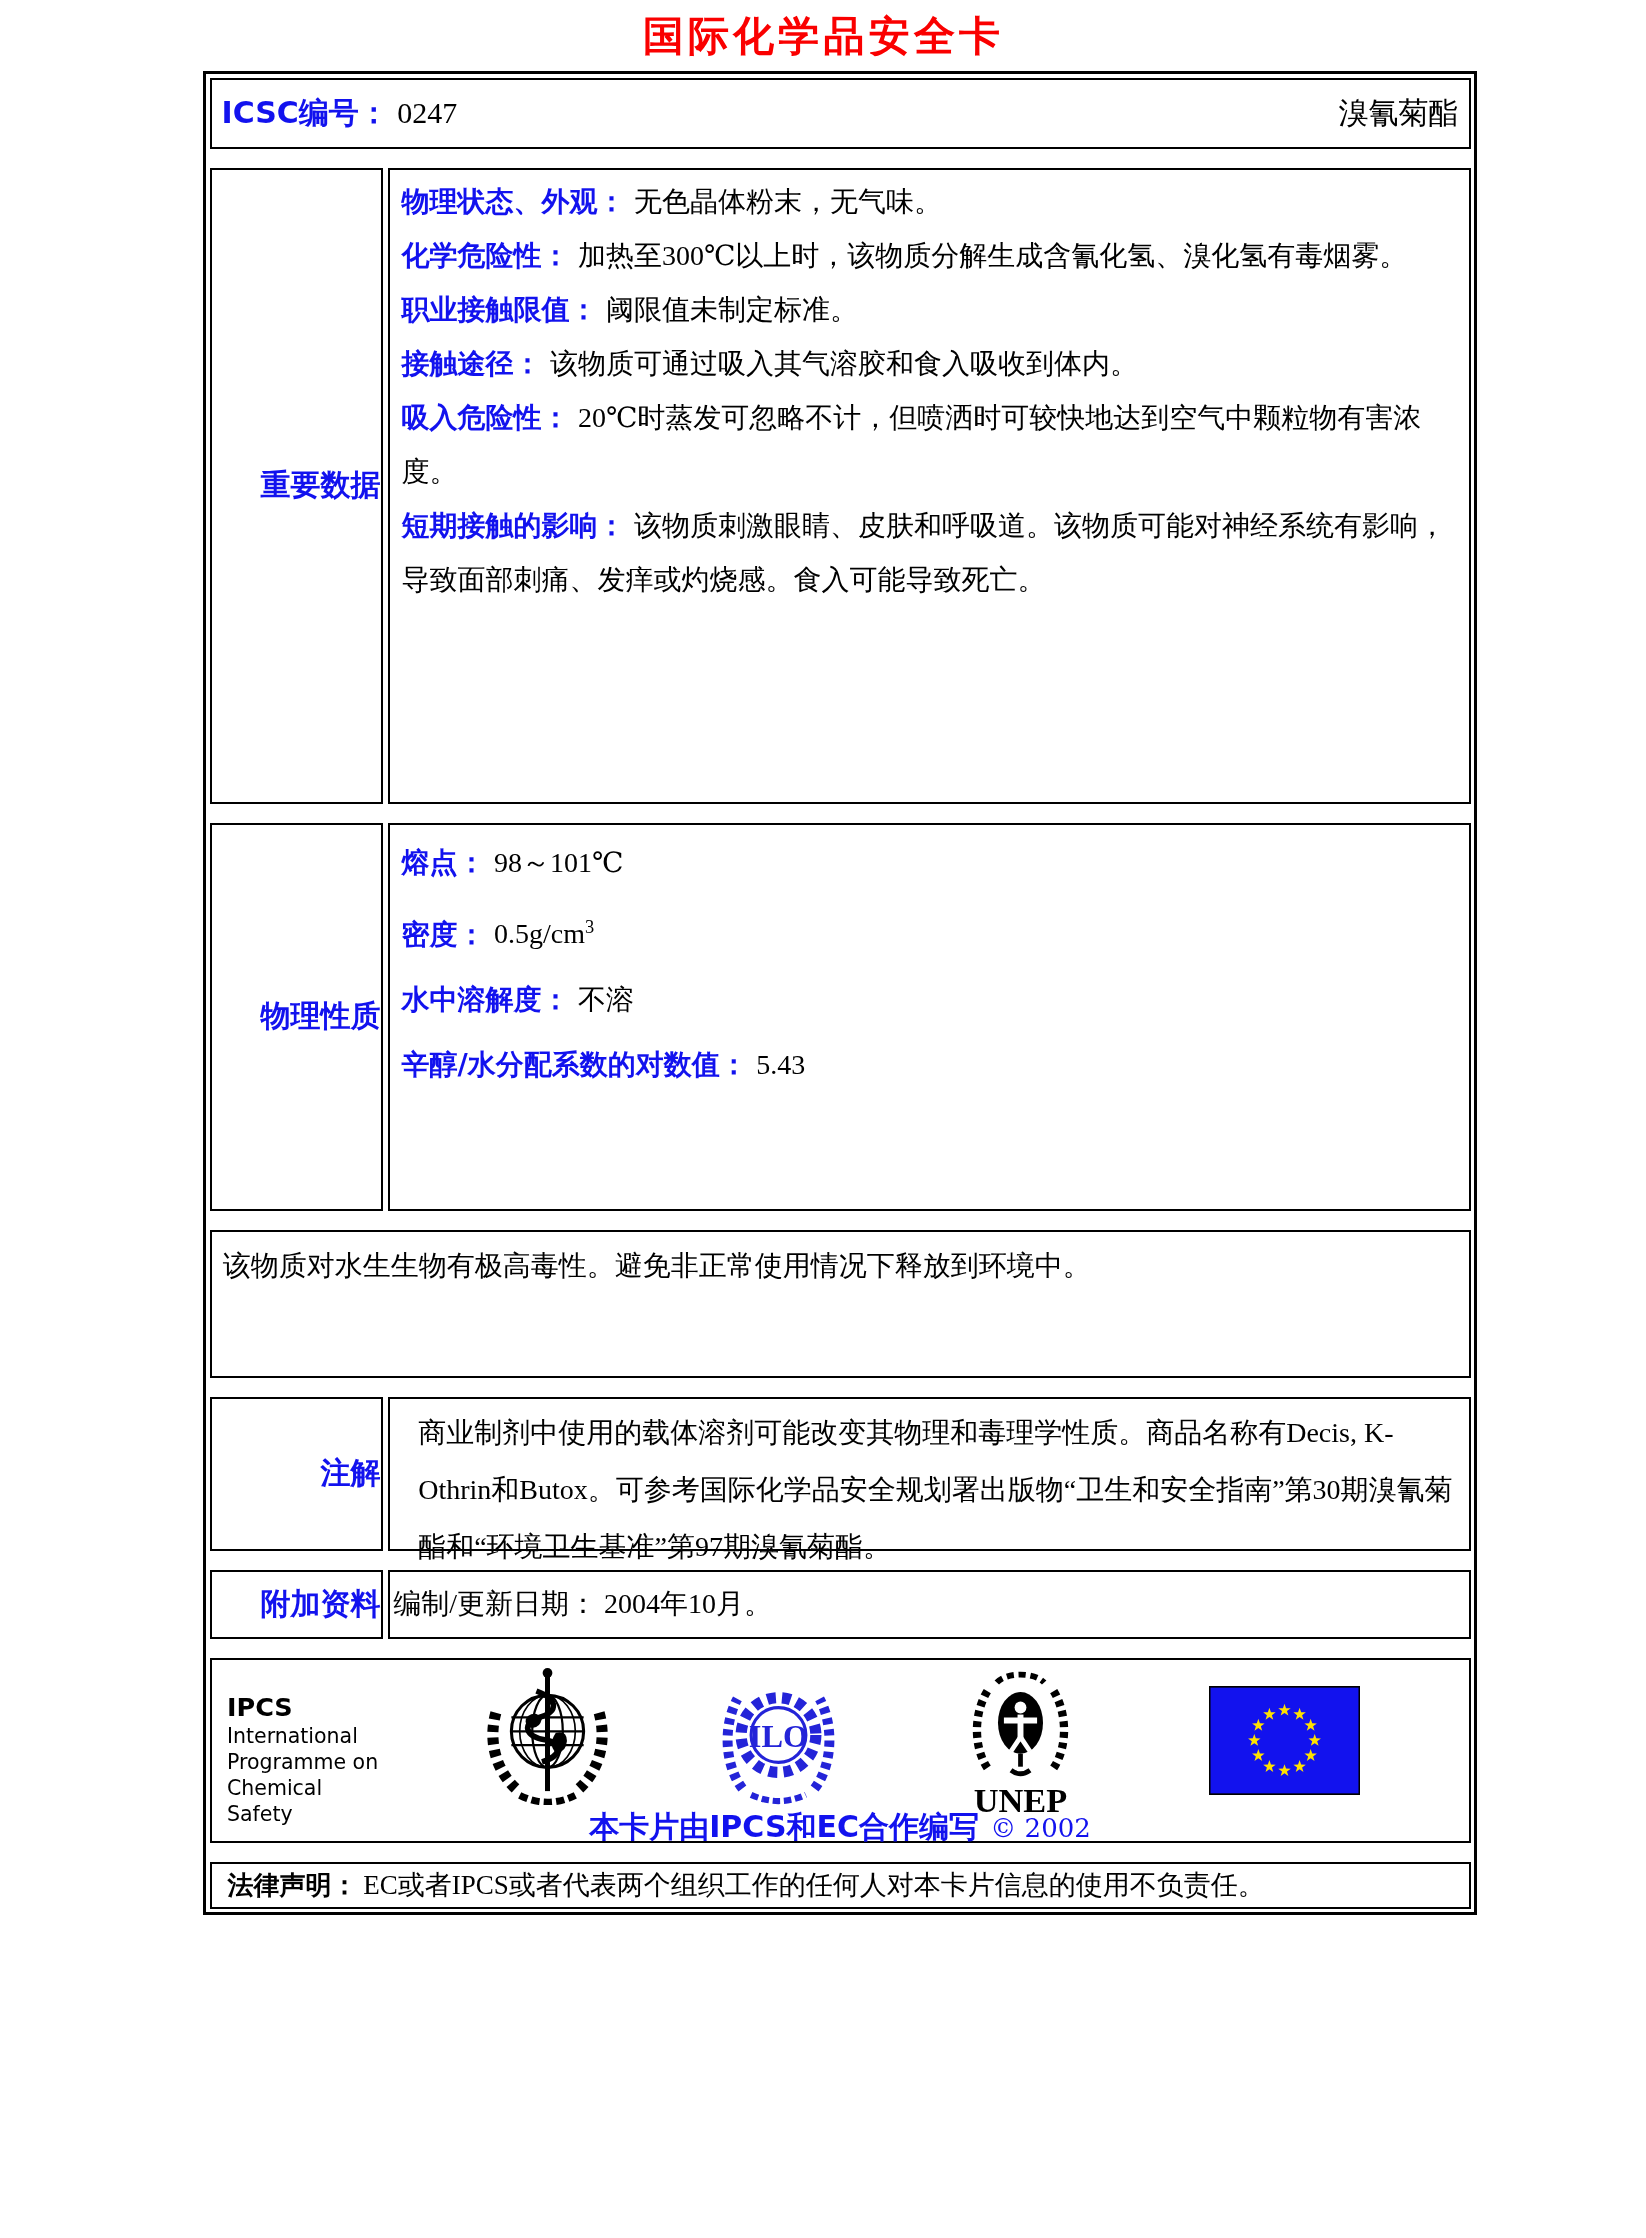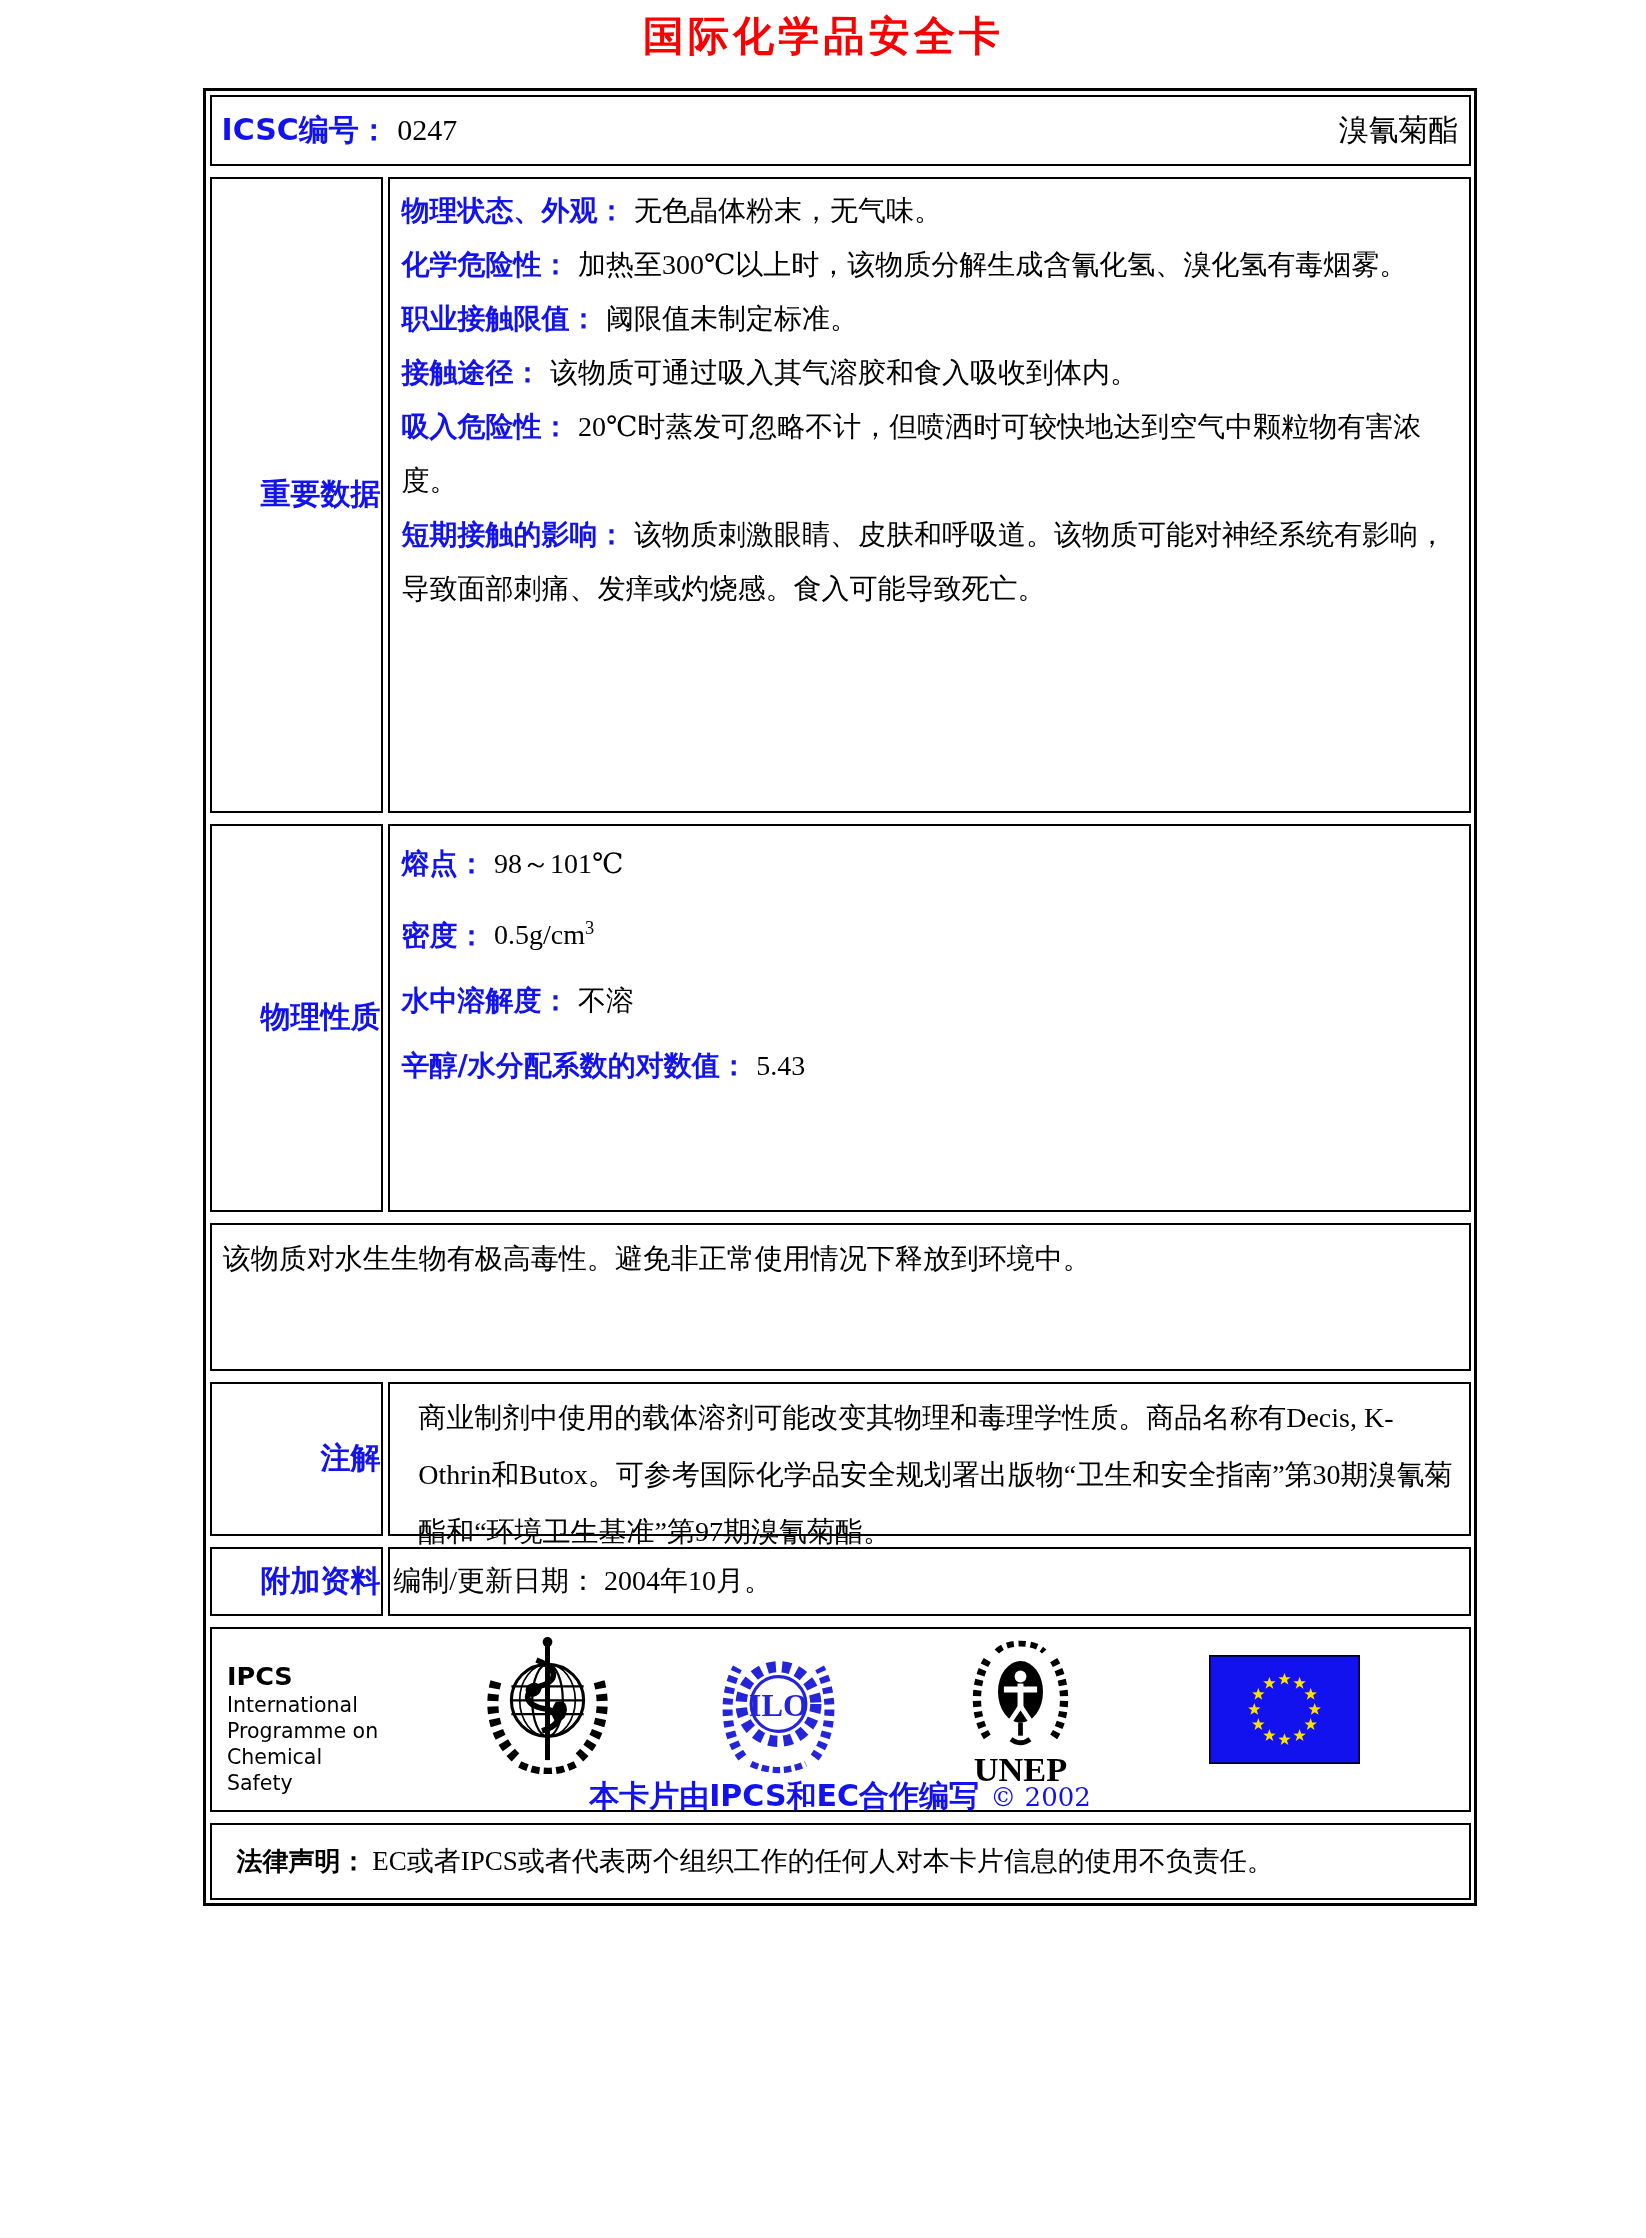--- a/index.html
+++ b/index.html
@@ -14,23 +14,23 @@
   body{
     width:1647px;height:2239px;background:#ffffff;position:relative;
     font-family:"Liberation Serif","DejaVu Serif",serif;color:#000;
   }
   .page-title{
     position:absolute;top:8.5px;left:0;width:1647px;text-align:center;
     font-family:"DejaVu Sans","Liberation Sans",sans-serif;
     font-weight:bold;font-size:41px;letter-spacing:4.2px;color:var(--red);
   }
   .card{
-    position:absolute;left:203px;top:88px;width:1274px;
+    position:absolute;left:203px;top:71px;width:1274px;
     border:3.5px solid #000;background:#fff;padding:3.5px;
-    display:flex;flex-direction:column;gap:11px;
+    display:flex;flex-direction:column;gap:19px;
   }
   .row{display:flex;gap:5.7px;}
   .cell{border:2.1px solid #000;background:#fff;}
   .label-cell{
     flex:0 0 173px;display:flex;align-items:center;justify-content:flex-end;
     text-align:center;
   }
   .content-cell{flex:1;padding:5.7px 11.3px;font-size:28px;}
   .row-label{
     color:var(--blue);font-family:"DejaVu Sans","Liberation Sans",sans-serif;
@@ -41,21 +41,21 @@
     font-weight:bold;margin-right:8.5px;
   }
   
   .r-header .cell{height:71px;display:flex;align-items:center;justify-content:space-between;padding:0 10px;font-size:30px;width:100%;}
   .r-important .cell{height:636px;}
   .r-physical .cell{height:388px;}
   .r-env .cell{height:148px;}
   .r-notes .cell{height:154px;padding-left:28px;}
   .r-add .cell{height:69px;}
   .r-logos .cell{height:185px;width:100%;padding:4.2px 8.5px;}
-  .r-legal .cell{height:77px;width:100%;display:flex;align-items:center;padding:0 25px;font-size:27px;}
+  .r-legal .cell{height:47px;width:100%;display:flex;align-items:center;padding:0 16px;font-size:27px;}
 
   .important-list .item{line-height:54px;}
   .physical-list .item{line-height:65px;}
   .item sup{font-size:18.4px;vertical-align:super;}
   .env-text,.notes-text{line-height:57px;display:block;}
   .r-add .content-cell{display:flex;align-items:center;padding:0 3px;}
   .legal-label{
     font-family:"DejaVu Sans","Liberation Sans",sans-serif;font-weight:bold;
     font-size:26px;margin-right:5.7px;white-space:nowrap;
   }

